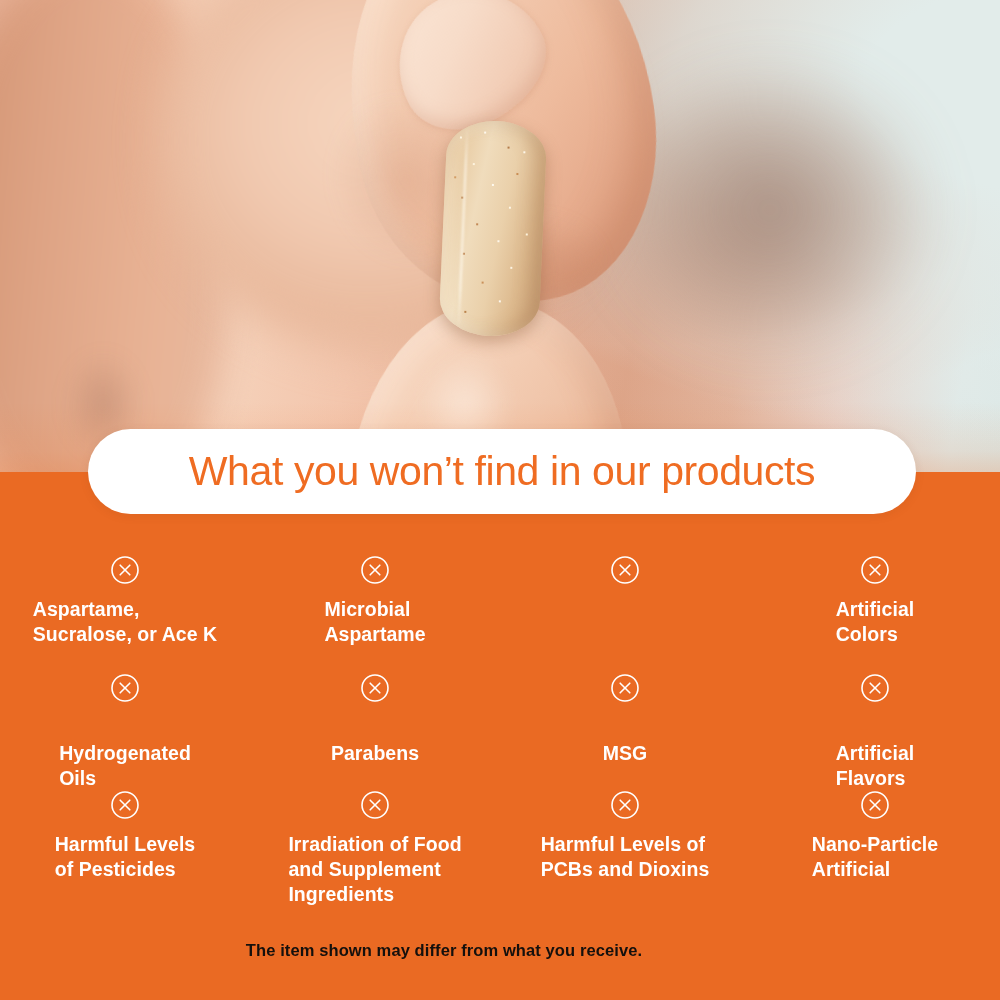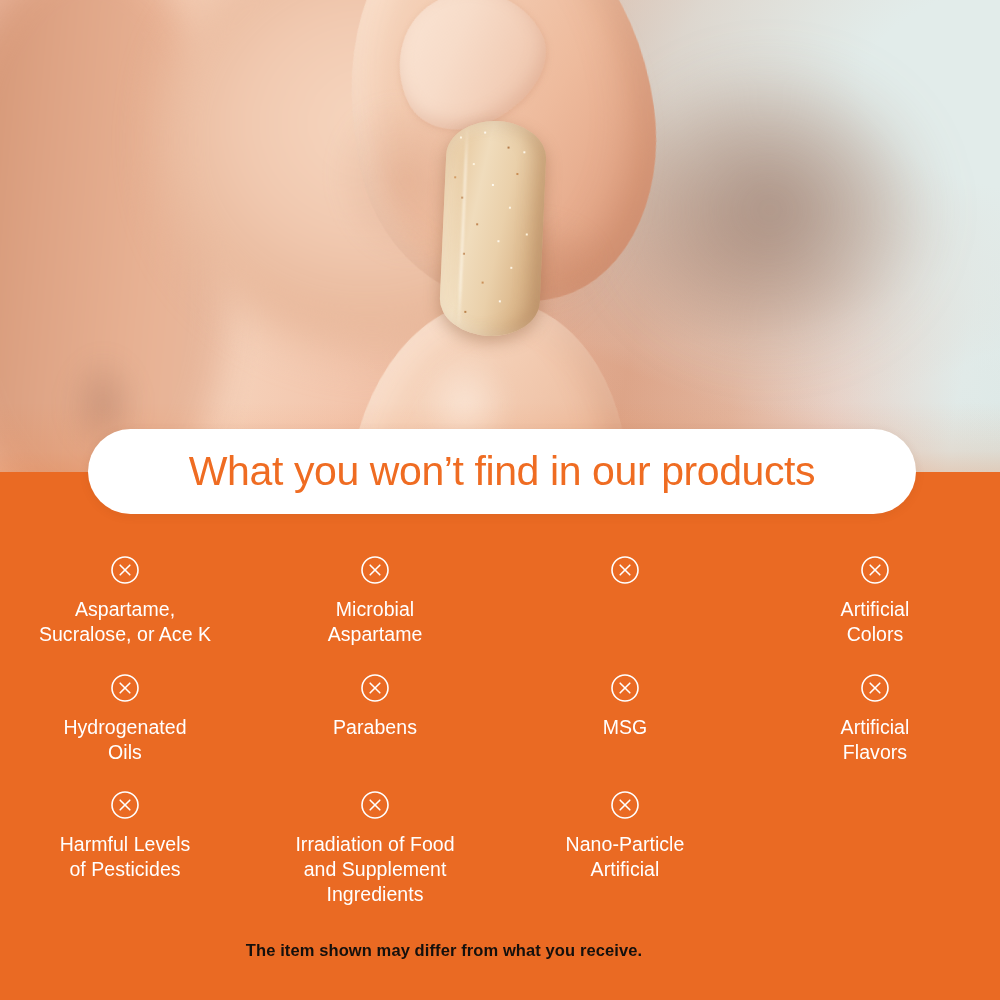--- a/index.html
+++ b/index.html
@@ -248,39 +248,39 @@
     grid-template-columns: repeat(4, 1fr);
     row-gap: 0px;
   }
   .cell {
     display: flex;
     flex-direction: column;
     align-items: center;
     padding: 0 8px;
   }
   .cell.row0 { height: 118px; }
-  .cell.row1 { height: 117px; }
+  .cell.row1 { height: 117px; gap: 26px; }
   .cell.row2 { height: 130px; }
 
   .x-icon {
     width: 30px;
     height: 30px;
     margin-top: 15px;
     margin-bottom: 12px;
     flex: 0 0 auto;
   }
   .x-icon svg { display: block; width: 30px; height: 30px; }
 
   .cell-label {
     color: #ffffff;
     font-family: "Liberation Sans", sans-serif;
     font-size: 19.5px;
-    font-weight: 400;
+    font-weight: 700;
     line-height: 25px;
-    text-align: center;
+    text-align: left;
     white-space: pre-line;
     letter-spacing: 0.05px;
   }
 
   
   .footer {
     position: absolute;
     left: 0; top: 941px;
     width: 888px;
     text-align: center;
@@ -427,20 +427,30 @@
 and Supplement
 Ingredients</span>
     </div>
     <div class="cell row2">
       <span class="x-icon">
         <svg viewBox="0 0 30 30" fill="none">
             <circle cx="15" cy="15" r="13" stroke="#ffffff" stroke-width="1.6"></circle>
             <path d="M10.2 10.2 L19.8 19.8 M19.8 10.2 L10.2 19.8" stroke="#ffffff" stroke-width="1.6" stroke-linecap="round"></path>
           </svg>
       </span>
+      <span class="cell-label">Harmful Levels of
+PCBs and Dioxins</span>
+    </div>
+    <div class="cell row2">
+      <span class="x-icon">
+        <svg viewBox="0 0 30 30" fill="none">
+            <circle cx="15" cy="15" r="13" stroke="#ffffff" stroke-width="1.6"></circle>
+            <path d="M10.2 10.2 L19.8 19.8 M19.8 10.2 L10.2 19.8" stroke="#ffffff" stroke-width="1.6" stroke-linecap="round"></path>
+          </svg>
+      </span>
       <span class="cell-label">Nano-Particle
 Artificial</span>
     </div>
 
   </div>
 
   <div class="footer">The item shown may differ from what you receive.</div>
 
 </div>
 

